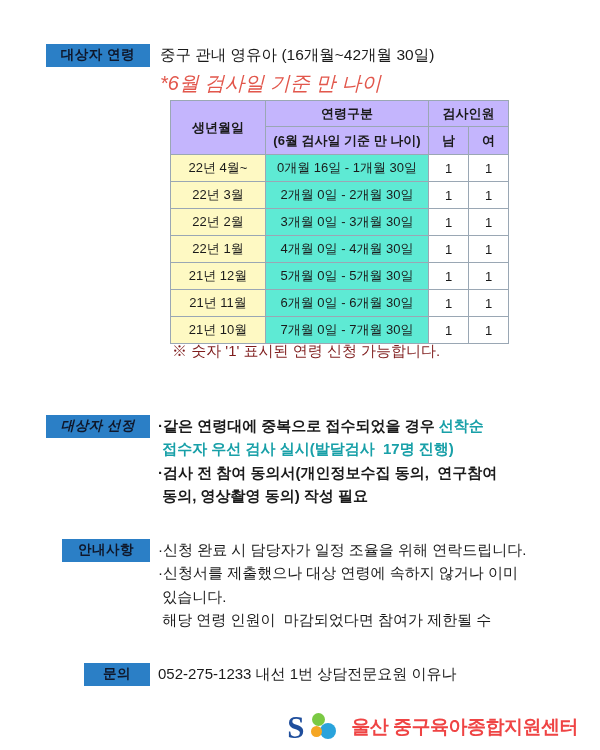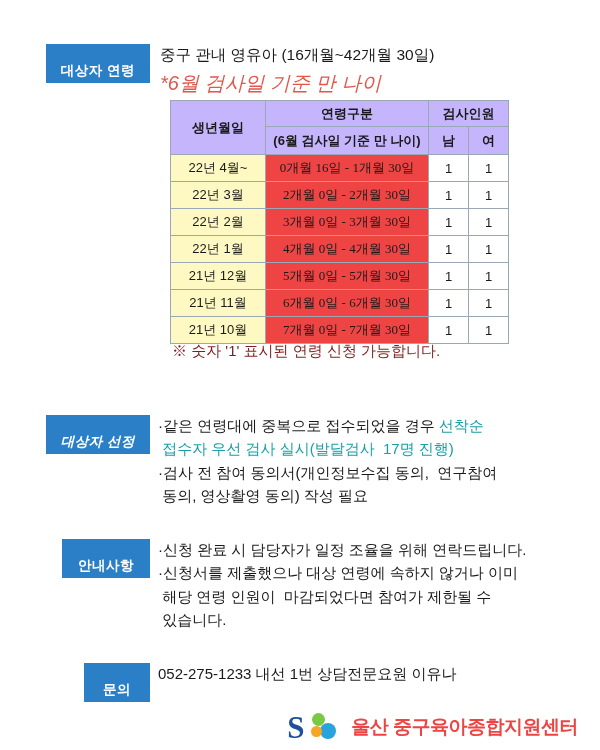--- a/index.html
+++ b/index.html
@@ -20,26 +20,26 @@
     position: relative;
     width: 600px;
     height: 750px;
     box-sizing: border-box;
   }
 
   
   .pill {
     display: inline-block;
     background: #2b7fc6;
-    color: #ffffff;
+    color: #0f172a;
     font-size: 13.5px;
     font-weight: bold;
     letter-spacing: 0.5px;
     text-align: center;
-    padding: 19px 0 4px 0;
+    padding: 3px 0 4px 0;
     line-height: 1.15;
   }
   .pill-wrap {
     position: absolute;
     text-align: right;
   }
 
   
   .lbl-age   { left: 40px;  top: 44px;  width: 110px; }
   .lbl-sel   { left: 40px;  top: 415px; width: 110px; font-style: italic; }
@@ -95,21 +95,21 @@
     font-size: 13px;
   }
   .th-birth { width: 94px; height: 52px; }
   .th-group { width: 162px; }
   .th-count { width: 78px; }
   .th-m, .th-f { width: 39px; height: 24px; }
   .grp-top { height: 25px; }
   .grp-sub { height: 27px; font-size: 12.5px; font-weight: bold; }
   table.age-table tbody td { height: 26px; }
   .cell-birth { background: #fef9c3; }
-  .cell-range { background: #ef4444; font-family: Liberation Serif, serif; }
+  .cell-range { background: #5eead4; }
   .cell-num { background: #ffffff; }
 
   .table-note {
     position: absolute;
     left: 172px;
     top: 342px;
     font-size: 15px;
     color: #7f1d1d;
   }
 
@@ -118,21 +118,21 @@
     position: absolute;
     left: 158px;
     width: 420px;
     font-size: 15px;
     line-height: 1.55;
     color: #1a1a1a;
   }
   .para .line { display: block; white-space: pre; }
   .hl { color: #18a0a8; }
 
-  .p-sel  { top: 414px; }
+  .p-sel  { top: 414px; font-weight: bold; }
   .p-info { top: 538px; }
   .p-ask  { top: 662px; font-size: 15px; }
 
   
   .footer {
     position: absolute;
     left: 0;
     top: 705px;
     width: 600px;
     height: 45px;
@@ -280,22 +280,22 @@
     <span class="line"> 동의, 영상촬영 동의) 작성 필요</span>
   </div>
 
   <div class="pill-wrap lbl-info">
     <span class="pill">안내사항</span>
   </div>
 
   <div class="para p-info">
     <span class="line">·신청 완료 시 담당자가 일정 조율을 위해 연락드립니다.</span>
     <span class="line">·신청서를 제출했으나 대상 연령에 속하지 않거나 이미</span>
+    <span class="line"> 있습니다.</span>
     <span class="line"> 해당 연령 인원이  마감되었다면 참여가 제한될 수</span>
-    <span class="line"> 있습니다.</span>
   </div>
 
   <div class="pill-wrap lbl-ask">
     <span class="pill">문의</span>
   </div>
 
   <div class="para p-ask">052-275-1233 내선 1번 상담전문요원 이유나</div>
 
   <div class="footer">
     <div class="logo-row">

